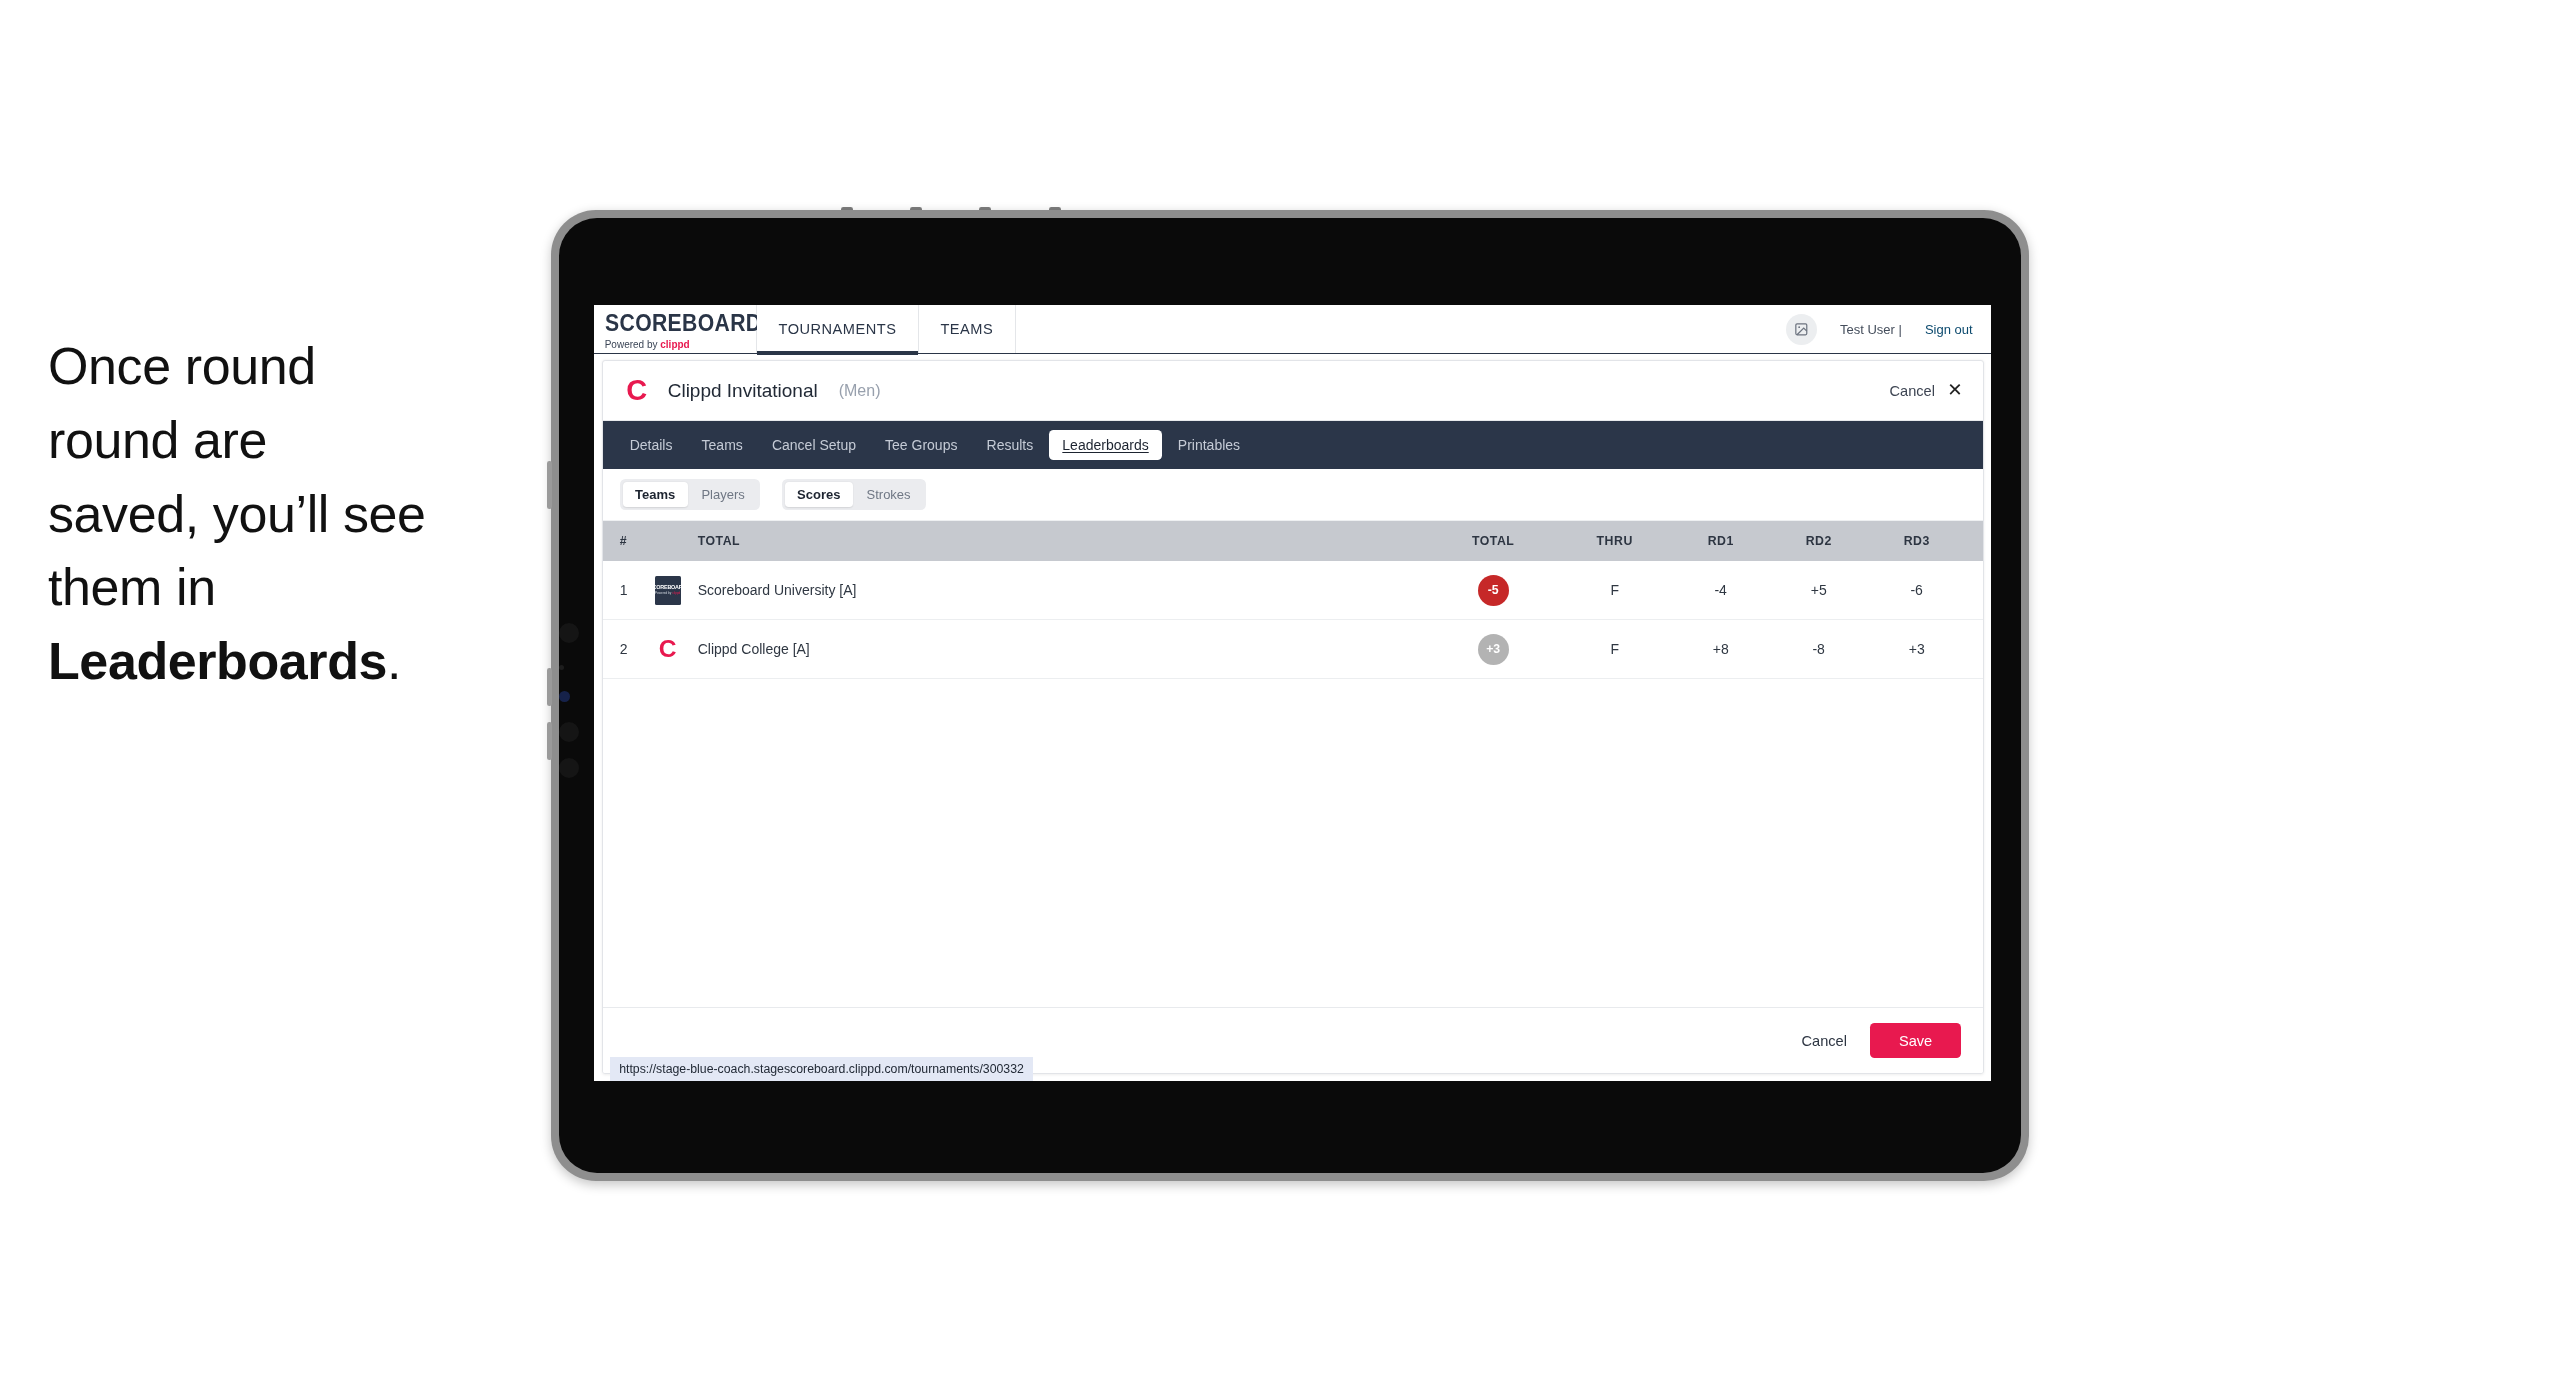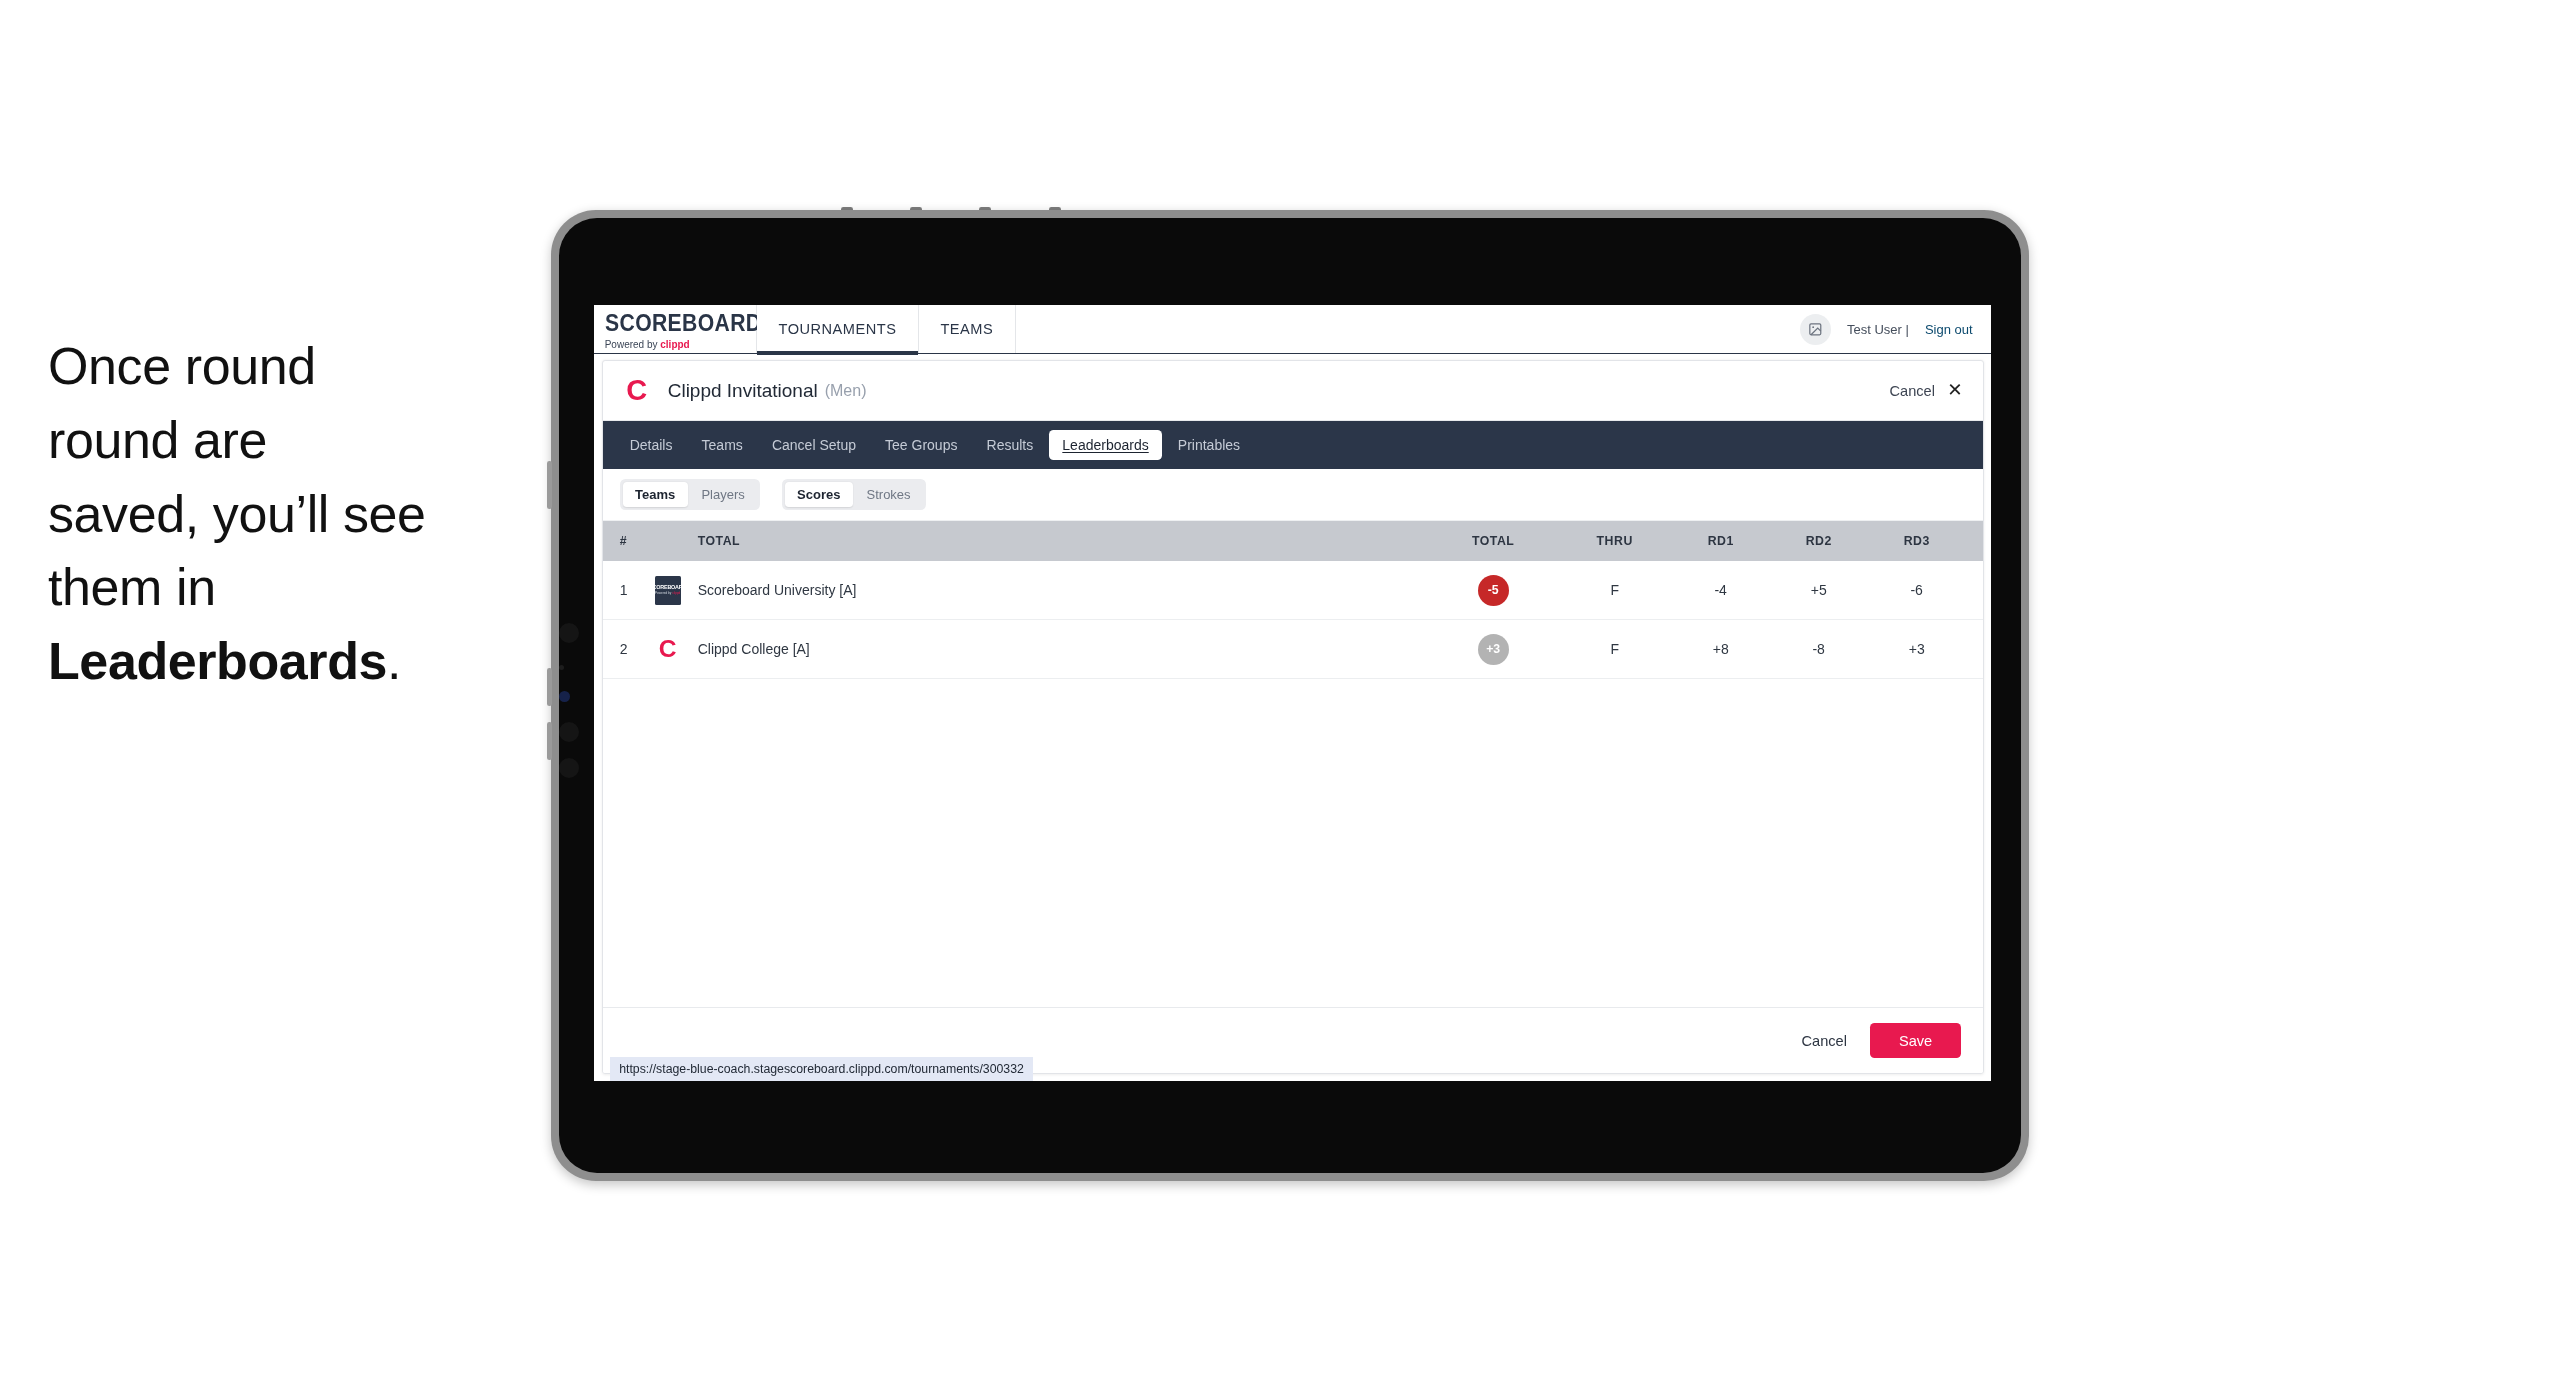--- a/index.html
+++ b/index.html
@@ -111,21 +111,21 @@
     text-align: center;
   }
   .top-tab.active::after {
     content: ""; position: absolute;
     left: 0; right: 0; bottom: -1.5px; height: 3.1px;
     background: #2a3547;
   }
 
   #user-area {
     margin-left: auto;
-    display: flex; align-items: center; gap: 16px;
+    display: flex; align-items: center; gap: 23px;
     padding-right: 18.4px;
     font-size: 13px; color: #454e5c;
   }
   #avatar {
     width: 31px; height: 31px; border-radius: 50%;
     background: #eceef0;
     display: flex; align-items: center; justify-content: center;
   }
   #avatar svg { width: 14.6px; height: 14.6px; }
   #sign-out { color: #0c4a6e; }
@@ -151,21 +151,21 @@
     flex: none;
   }
   #tournament-logo {
     width: 28px; height: 28px;
     display: flex; align-items: center; justify-content: center;
     font-size: 29px; font-weight: 800; color: #e8194f;
     line-height: 1;
     margin-right: 17px;
   }
   #tournament-name { font-size: 19px; color: #222a36; }
-  #tournament-gender { font-size: 16px; color: #98a0ad; margin-left: 7px; }
+  #tournament-gender { font-size: 16px; color: #98a0ad; margin-left: 21px; }
   #modal-cancel {
     margin-left: auto;
     display: flex; align-items: center; gap: 12.3px;
     font-size: 14.6px; color: #3d4452;
   }
   #modal-cancel .x-icon { font-size: 18.4px; color: #222; line-height: 1; }
 
   
   #tab-strip {
     height: 48px; flex: none;

